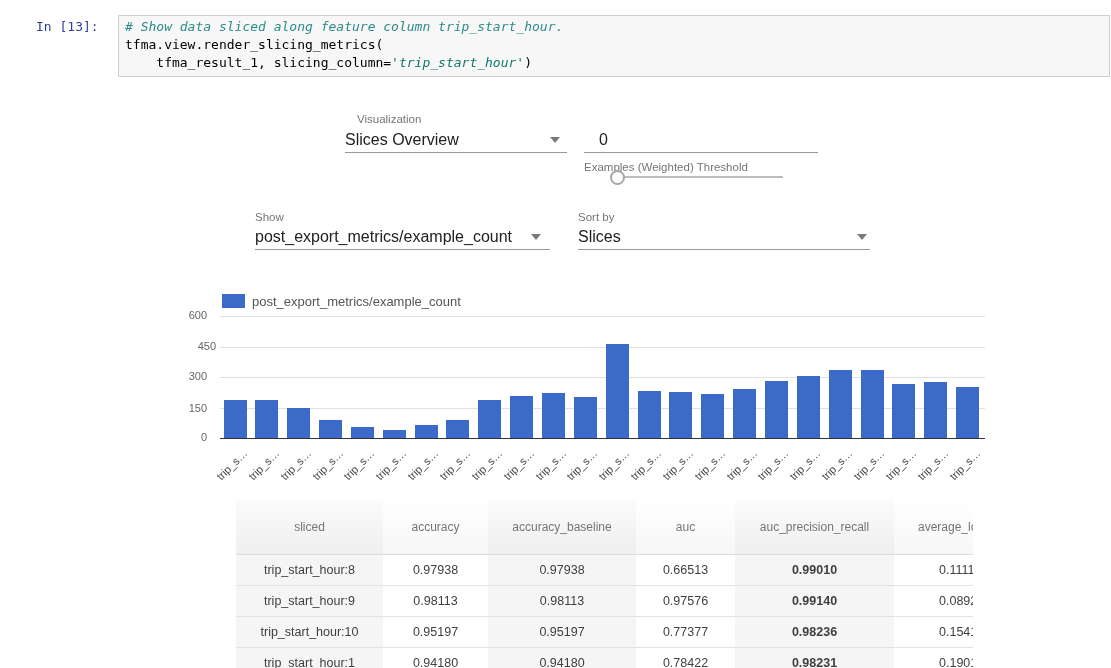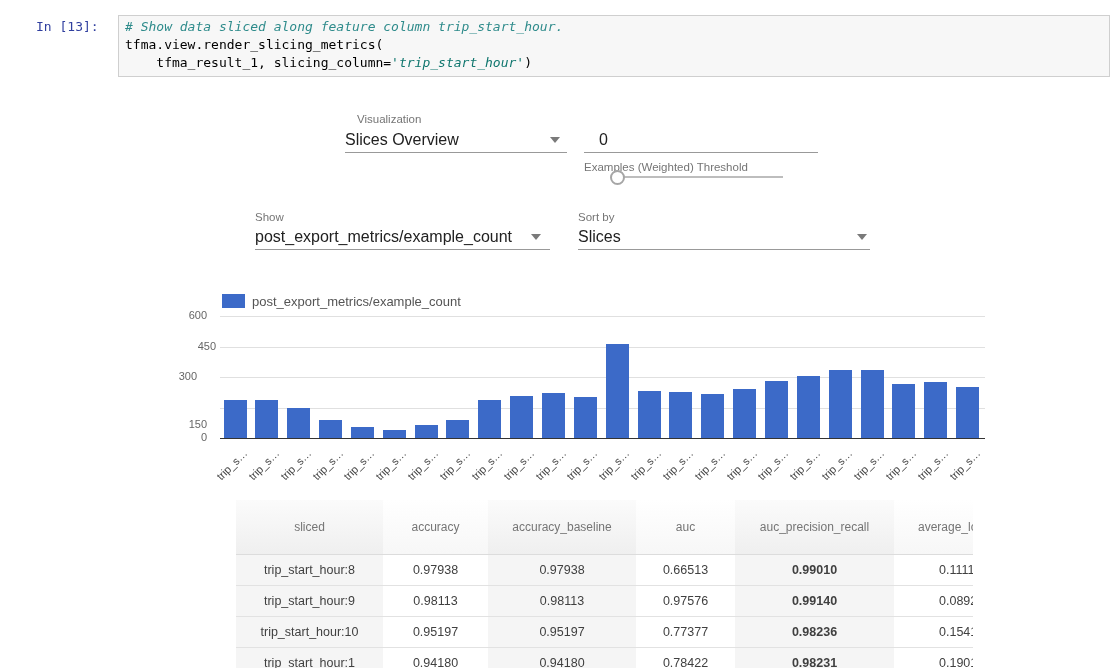--- a/index.html
+++ b/index.html
@@ -89,22 +89,22 @@
   <div class="ctl-value" style="left:578px;top:228px;">Slices</div>
   <div class="dd-arrow" style="left:857px;top:234px;"></div>
   <div class="ctl-line" style="left:578px;top:249px;width:292px;"></div>
 </div>
 
 <div>
   <div class="legend-swatch" style="background: rgb(60, 106, 200);"></div>
   <div class="legend-label">post_export_metrics/example_count</div>
   <div id="yaxis">
       <div class="ytick" style="left: 165px; top: 431px;">0</div>
-      <div class="ytick" style="left: 165px; top: 418px;">150</div>
-      <div class="ytick" style="left: 155px; top: 370.2px;">300</div>
+      <div class="ytick" style="left: 165px; top: 402px;">150</div>
+      <div class="ytick" style="left: 165px; top: 370.2px;">300</div>
       <div class="ytick" style="left: 174px; top: 339.8px;">450</div>
       <div class="ytick" style="left: 165px; top: 309.4px;">600</div>
     </div>
   <div class="plot" id="plot">
     <div class="baseline"></div>
   <div class="gridline" style="top: 97.6px;"></div>
       <div class="gridline" style="top: 67.2px;"></div>
       <div class="gridline" style="top: 36.8px;"></div>
       <div class="gridline" style="top: 6.4px;"></div>
       <div class="bar" style="background: rgb(60, 106, 200); left: 3.5px; height: 37.696px;"></div>

